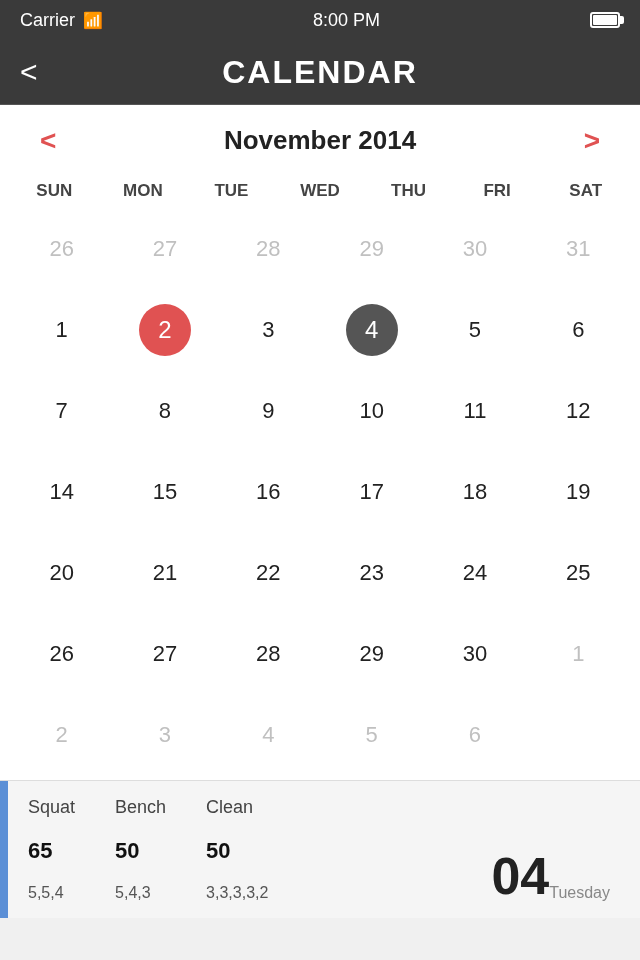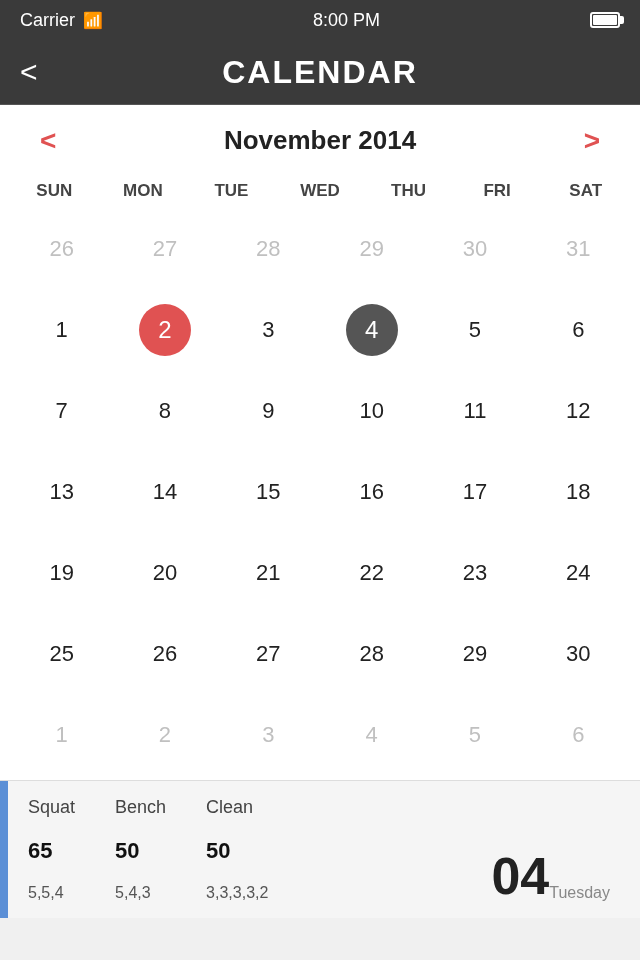--- a/index.html
+++ b/index.html
@@ -277,21 +277,20 @@
         <div class="day-circle">4</div>
       </div>
       <div class="day-cell">5</div>
       <div class="day-cell">6</div>
       <div class="day-cell">7</div>
       <div class="day-cell">8</div>
       <div class="day-cell">9</div>
       <div class="day-cell">10</div>
       <div class="day-cell">11</div>
       <div class="day-cell">12</div>
-      <div class="day-cell">13</div>
       <div class="day-cell">14</div>
       <div class="day-cell">15</div>
       <div class="day-cell">16</div>
       <div class="day-cell">17</div>
       <div class="day-cell">18</div>
       <div class="day-cell">19</div>
       <div class="day-cell">20</div>
       <div class="day-cell">21</div>
       <div class="day-cell">22</div>
       <div class="day-cell">23</div>

